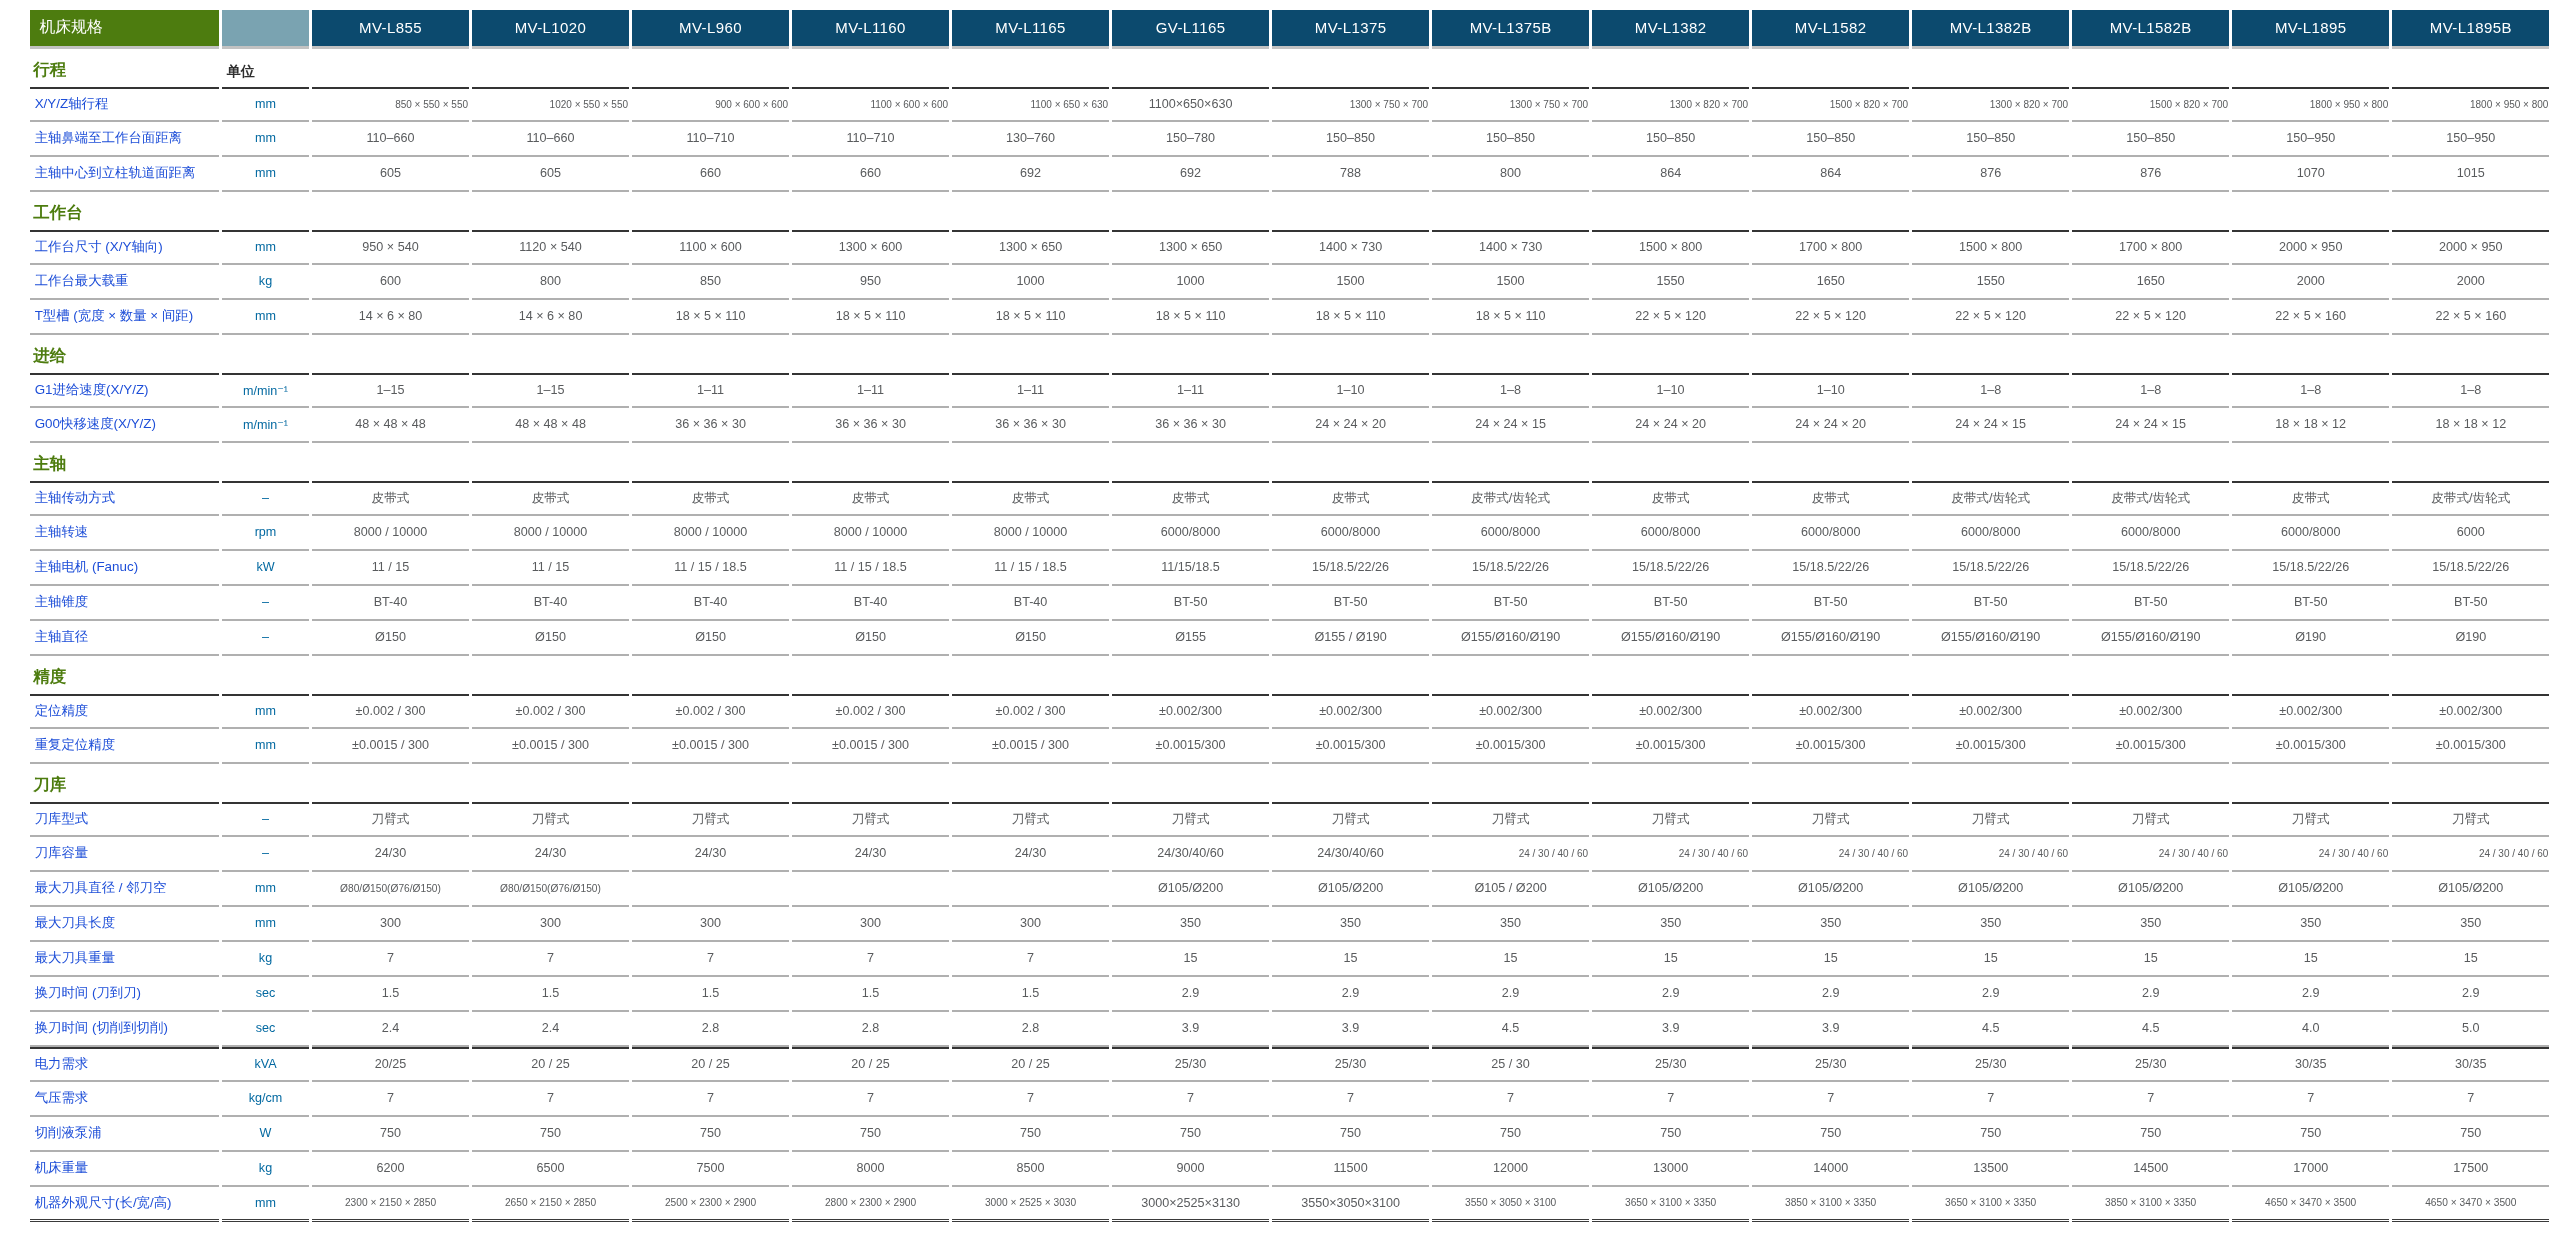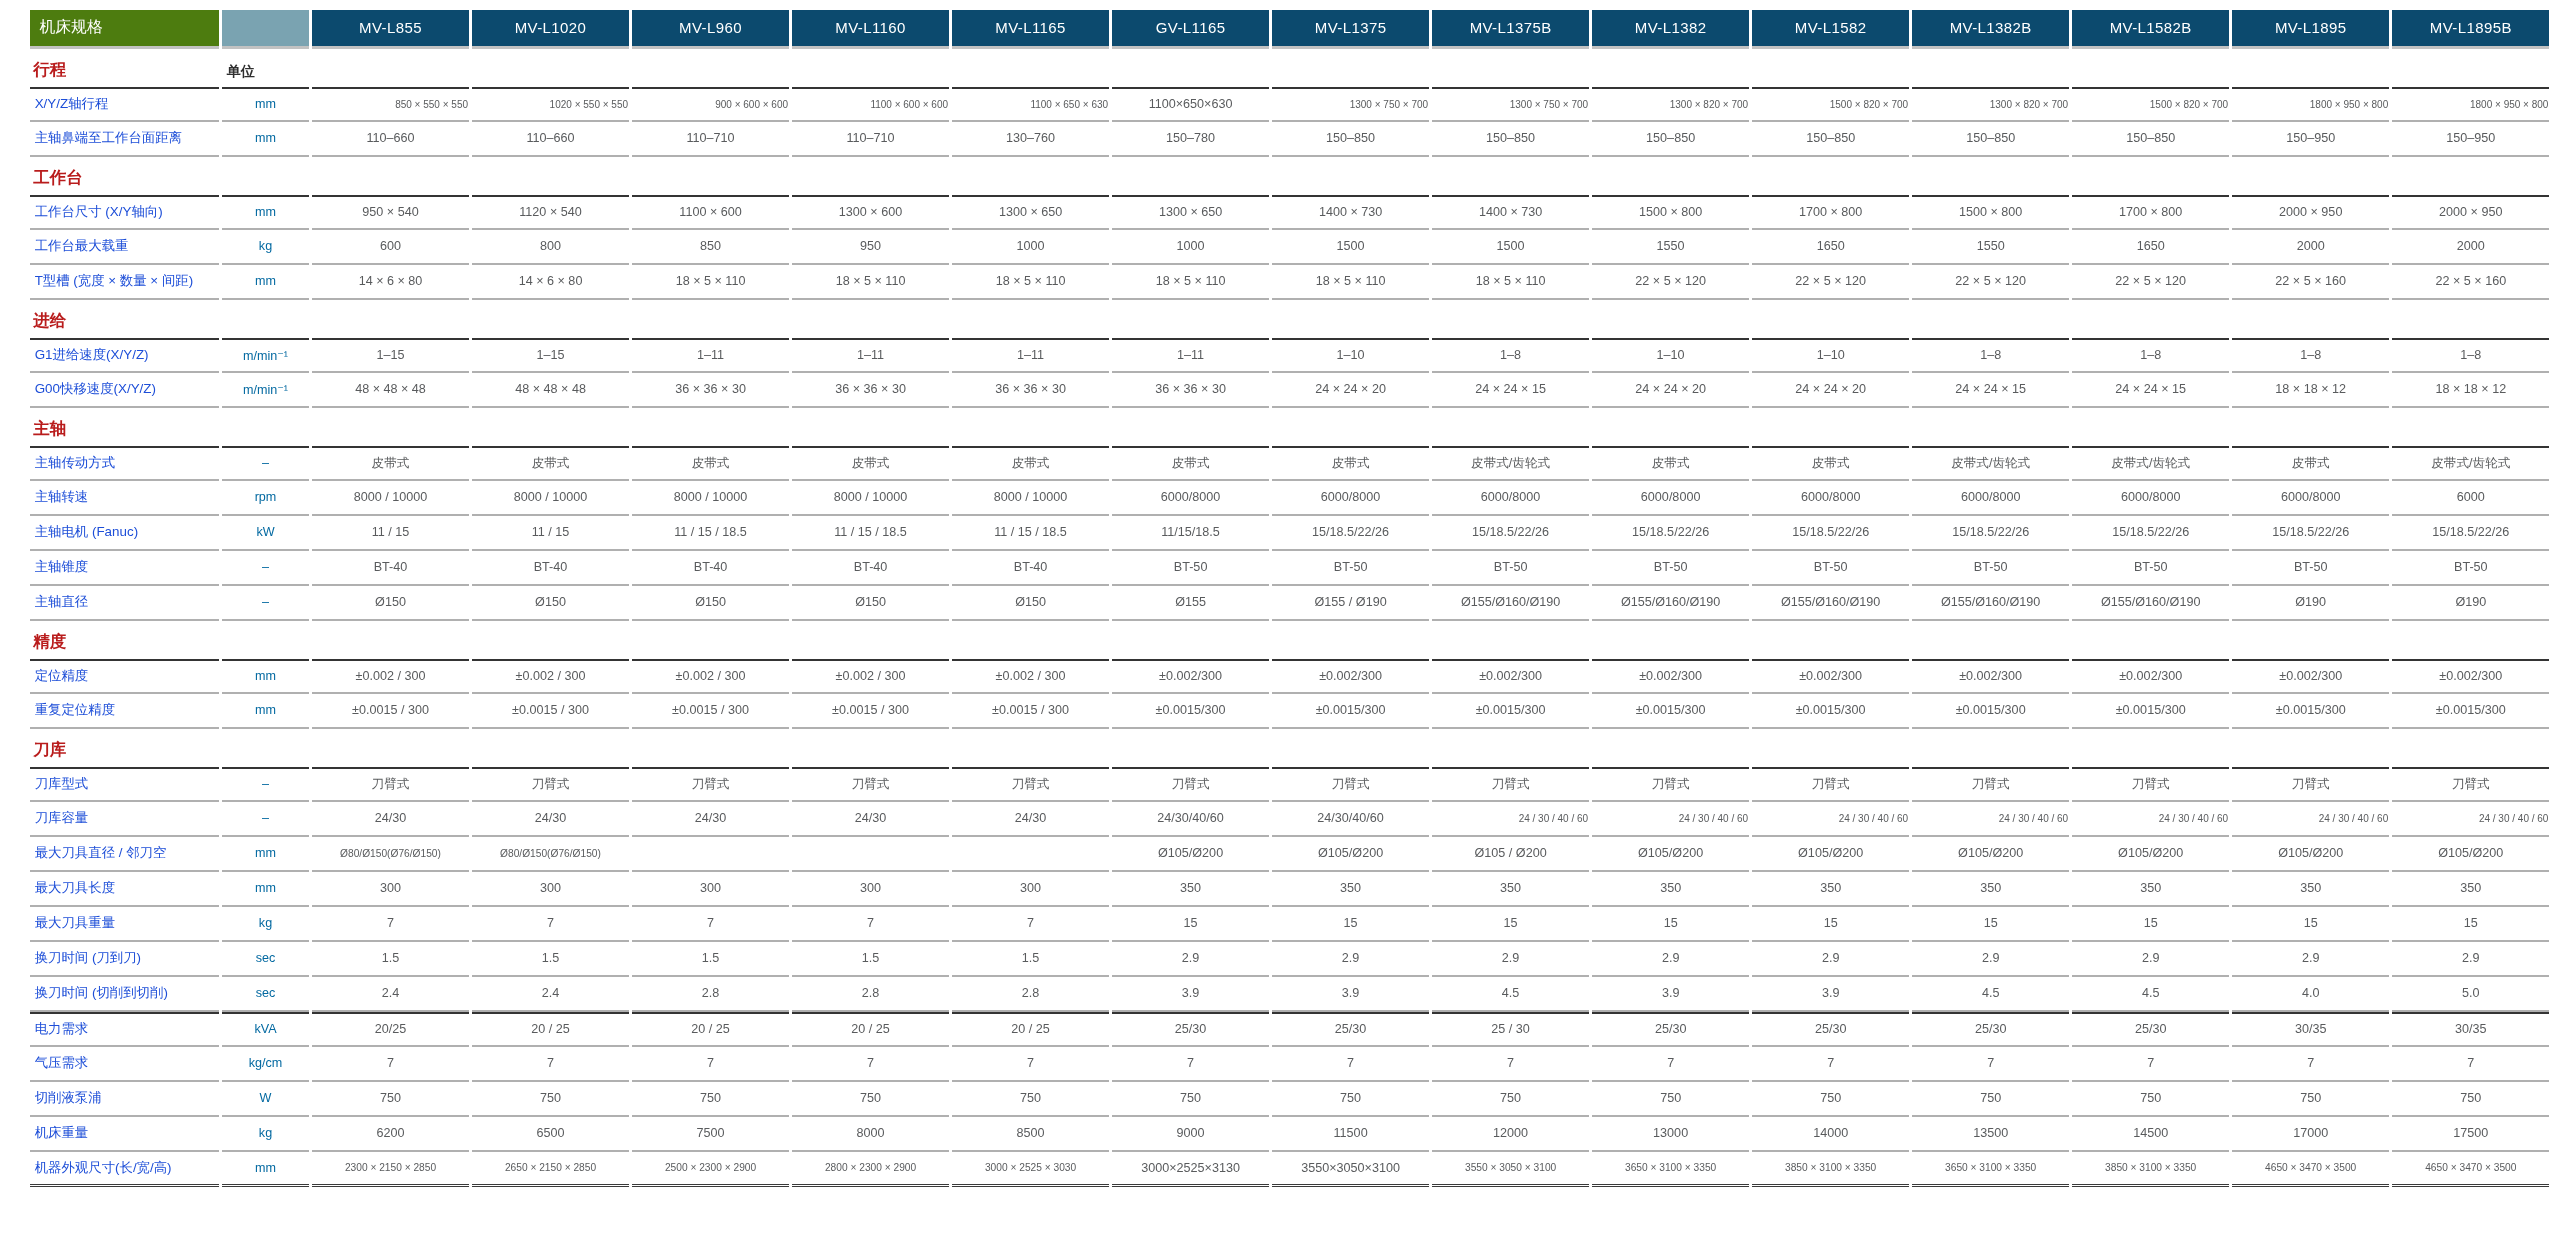--- a/index.html
+++ b/index.html
@@ -13,21 +13,21 @@
   tr.modelrow{height:39px;}
   td.teal{background:#4d7c0f;color:#fff;font-size:15.8px;text-align:left;padding-left:9.5px;
     border-bottom:3.2px solid #c2c2c2;}
   td.teal-blank{background:#7AA3B1;border-bottom:3.2px solid #c2c2c2;}
   td.model-h{background:#0c4a6e;color:#fff;font-size:15px;text-align:center;
     border-bottom:3.2px solid #c2c2c2;letter-spacing:0.4px;}
 
   
   tr.sec{height:38px;}
   tr.sec td{vertical-align:bottom;padding-bottom:5.5px;}
-  td.sec-title{font-size:16.5px;font-weight:bold;color:#b91c1c;text-align:left;padding-left:3.2px;}
+  td.sec-title{font-size:16.5px;font-weight:bold;color:#4d7c0f;text-align:left;padding-left:3.2px;}
   td.sec-unit{font-size:14px;font-weight:bold;color:#2f2f2f;text-align:left;padding-left:4.7px;}
 
   
   tr.data{height:35px;}
   tr.data td{border-bottom:2.4px double #b0b0b0;vertical-align:middle;}
   tr.first td{border-top:2.4px solid #343434;}
   tr.bottom td{border-bottom:3.9px double #3a3a3a;margin-top:27px;}
   td.lbl{font-size:13.4px;color:#1d4ed8;text-align:left;padding-left:4.7px;white-space:nowrap;overflow:hidden;}
   td.unit{font-size:12.6px;color:#0369a1;text-align:center;white-space:nowrap;}
   td.val{font-size:12.6px;color:#595b5d;text-align:center;white-space:nowrap;overflow:hidden;}
@@ -113,20 +113,38 @@
           <td class="val">130–760</td>
           <td class="val">150–780</td>
           <td class="val">150–850</td>
           <td class="val">150–850</td>
           <td class="val">150–850</td>
           <td class="val">150–850</td>
           <td class="val">150–850</td>
           <td class="val">150–850</td>
           <td class="val">150–950</td>
           <td class="val">150–950</td>
+        </tr>
+        <tr class="data">
+          <td class="lbl">主轴中心到立柱轨道面距离</td>
+          <td class="unit">mm</td>
+          <td class="val">605</td>
+          <td class="val">605</td>
+          <td class="val">660</td>
+          <td class="val">660</td>
+          <td class="val">692</td>
+          <td class="val">692</td>
+          <td class="val">788</td>
+          <td class="val">800</td>
+          <td class="val">864</td>
+          <td class="val">864</td>
+          <td class="val">876</td>
+          <td class="val">876</td>
+          <td class="val">1070</td>
+          <td class="val">1015</td>
         </tr>
       </tbody>
       <tbody>
         <tr class="sec">
           <td class="sec-title">工作台</td>
           <td class="sec-unit"></td>
           <td class="" colspan="14"></td>
         </tr>
         <tr class="data first">
           <td class="lbl">工作台尺寸 (X/Y轴向)</td>

